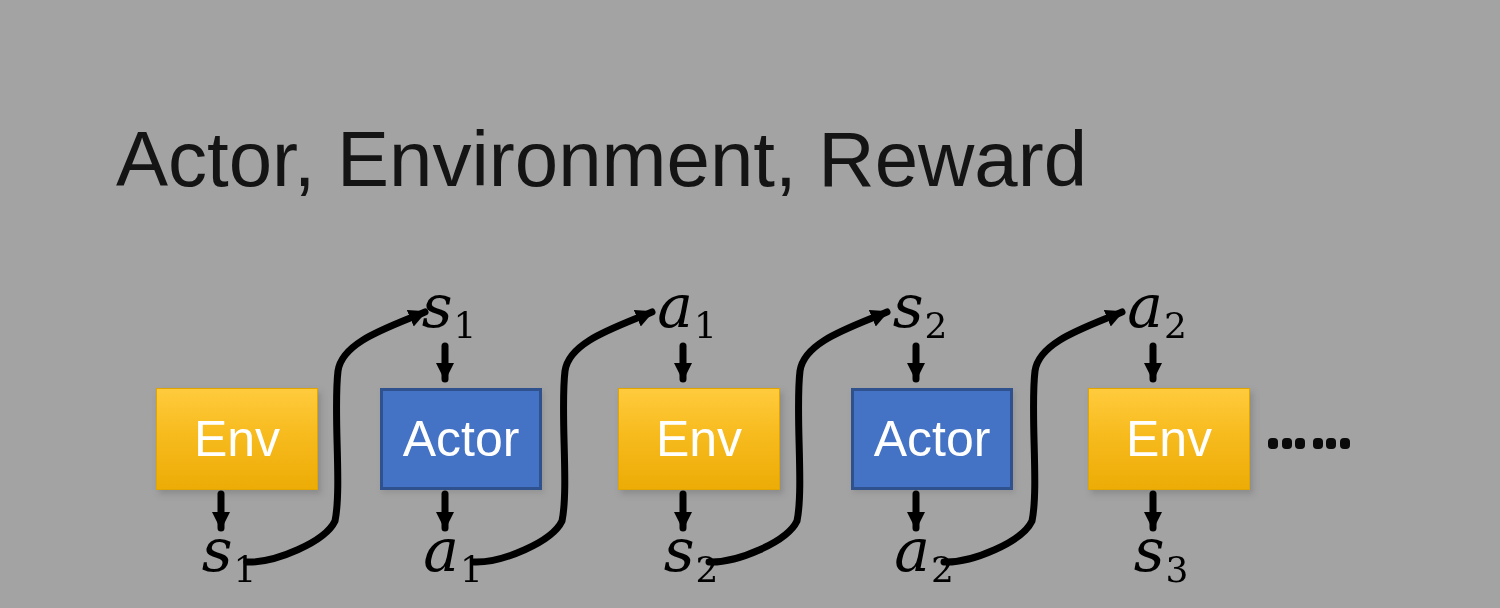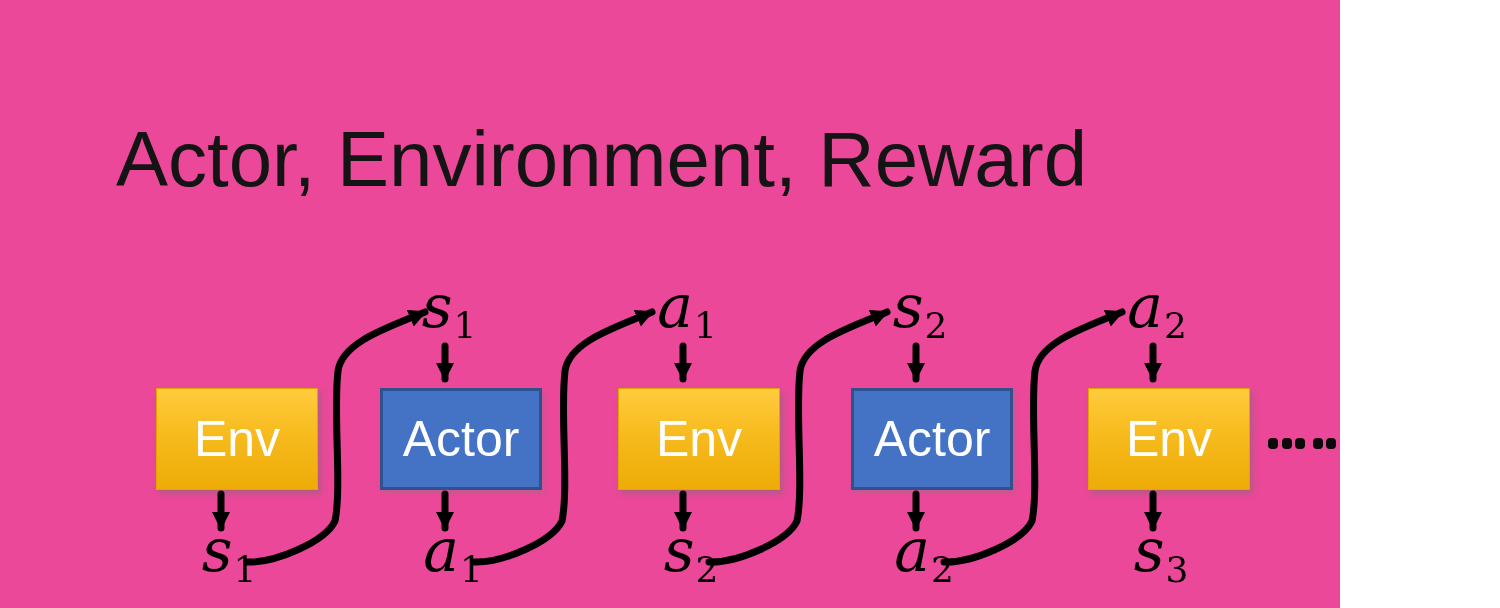--- a/index.html
+++ b/index.html
@@ -1,17 +1,17 @@
 <!DOCTYPE html>
 <html><head>
 <meta charset="utf-8">
 <style>
   html,body{margin:0;padding:0;background:#ffffff;}
-  .slide{position:relative;width:1328px;height:608px;background:#ec4899;overflow:hidden;
-         font-family:"Liberation Sans",sans-serif;padding-left:12px;}
+  .slide{position:relative;width:1500px;height:608px;background:#a3a3a3;overflow:hidden;
+         font-family:"Liberation Sans",sans-serif;}
   .title{position:absolute;left:116px;top:120px;font-size:78px;line-height:1;
          font-weight:300;color:#141414;white-space:nowrap;}
   .box{position:absolute;top:388px;width:162px;height:102px;box-sizing:border-box;
        display:flex;align-items:center;justify-content:center;
        color:#ffffff;font-size:50px;font-weight:300;line-height:1;margin-left:16px;}
   .box.env{background:linear-gradient(180deg,#FFCB3D 0%,#F7BB1E 45%,#EDAC06 100%);
            border:1px solid #E2A500;
            box-shadow:3px 4px 6px rgba(110,110,110,0.45);}
   .box.actor{background:#4472C4;border:3px solid #2F528F;
              box-shadow:2px 3px 5px rgba(120,120,120,0.35);text-align:center;}

